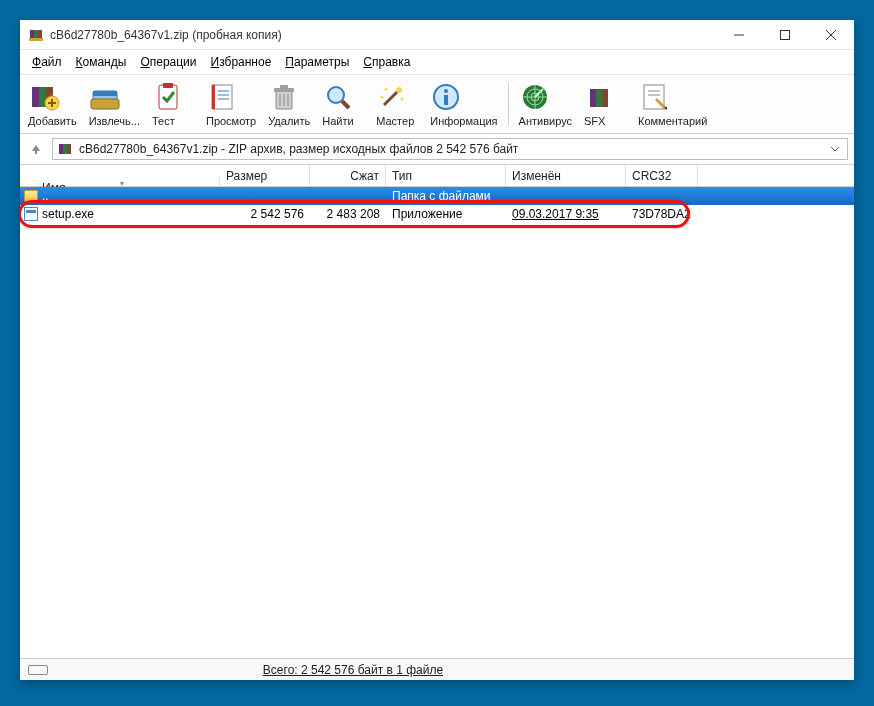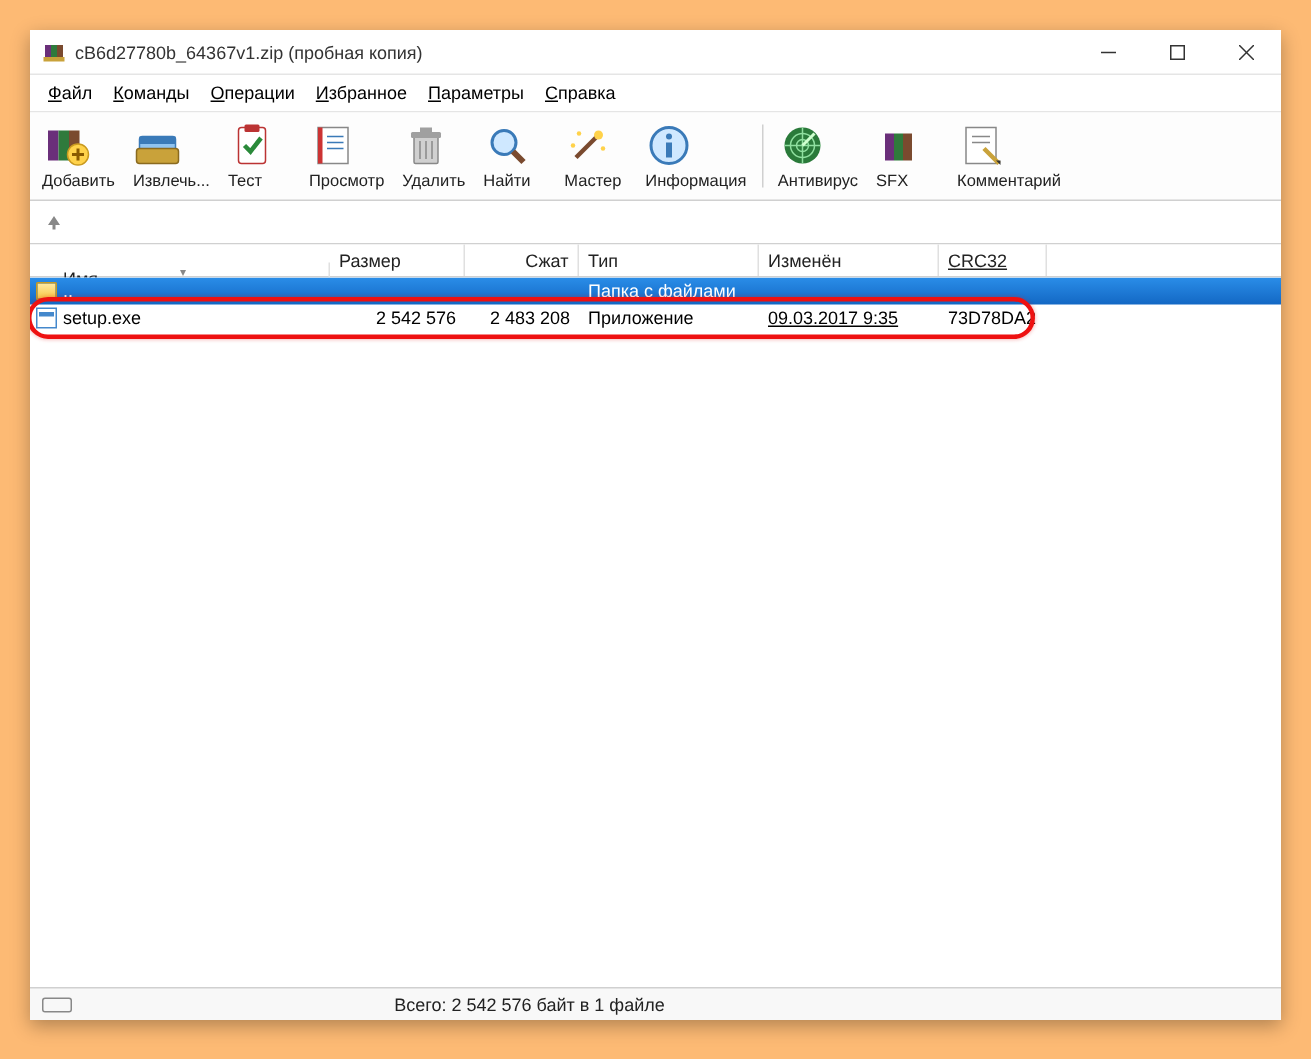--- a/index.html
+++ b/index.html
@@ -1,17 +1,17 @@
 <!DOCTYPE html>
 <html><head>
 <meta charset="utf-8">
 <style>
 * { box-sizing: border-box; margin: 0; padding: 0; }
 body { font-family: "Segoe UI", Tahoma, sans-serif; font-size: 12px; background: #fff; width: 874px; height: 706px; position: relative; }
-.outer-frame { width: 874px; height: 706px; background: #fdba74; padding: 20px; }
+.outer-frame { width: 874px; height: 706px; background: #0369a1; padding: 20px; }
 .window { width: 834px; height: 660px; background: #fff; box-shadow: 0 4px 12px rgba(0,0,0,0.3); display: flex; flex-direction: column; }
 .titlebar { background: #fff; height: 30px; display: flex; align-items: center; padding: 0 0 0 8px; border-bottom: 1px solid #e5e5e5; }
 .titlebar .app-icon { width: 16px; height: 16px; margin-right: 6px; }
 .titlebar .title { flex: 1; color: #333; font-size: 12px; }
 .win-controls { display: flex; }
 .win-btn { width: 46px; height: 30px; display: flex; align-items: center; justify-content: center; color: #333; }
 .menubar { display: flex; gap: 2px; padding: 2px 6px; background: #fff; border-bottom: 1px solid #e5e5e5; }
 .menu-item { padding: 3px 6px; cursor: default; }
 .menu-item .ul { text-decoration: underline; }
 .toolbar { display: flex; background: #fdfdfd; border-bottom: 1px solid #d0d0d0; padding: 4px 2px; gap: 0; }
@@ -26,37 +26,37 @@
 .addr-field .addr-text { flex: 1; font-size: 12px; color: #222; overflow: hidden; white-space: nowrap; }
 .addr-drop { width: 16px; display: flex; align-items: center; justify-content: center; color: #555; }
 .headers { display: flex; background: #fff; border-bottom: 1px solid #d0d0d0; height: 22px; align-items: center; }
 .header-cell { padding: 0 6px; font-size: 12px; color: #222; border-right: 1px solid #e0e0e0; height: 100%; display: flex; align-items: center; }
 .hc-name { width: 200px; padding-left: 22px; position: relative; margin-top: 24px; }
 .sort-ind { position: absolute; left: 100px; top: 2px; font-size: 8px; color: #888; }
 .hc-size { width: 90px; justify-content: flex-start; }
 .hc-packed { width: 76px; justify-content: flex-end; }
 .hc-type { width: 120px; }
 .hc-mod { width: 120px; }
-.hc-crc { width: 72px; text-decoration: underline; }
+.hc-crc { width: 72px; }
 .listing { flex: 1; background: #fff; overflow: auto; position: relative; }
 .row { display: flex; height: 18px; align-items: center; font-size: 12px; }
 .row.selected { background: linear-gradient(to bottom, #2a8de8, #1368c4); color: #fff; }
 .row .c-name { width: 200px; display: flex; align-items: center; padding-left: 4px; gap: 4px; }
 .row .c-size { width: 90px; text-align: right; padding-right: 6px; }
 .row .c-packed { width: 76px; text-align: right; padding-right: 6px; }
 .row .c-type { width: 120px; padding-left: 6px; }
 .row .c-mod { width: 120px; padding-left: 6px; text-align: left; padding-right: 10px; text-decoration: underline; }
 .row .c-crc { width: 72px; padding-left: 6px; }
 .folder-icon { width: 14px; height: 12px; background: linear-gradient(to bottom, #ffe9a2, #f7c745); border: 1px solid #c99a1f; border-radius: 1px; }
 .exe-icon { width: 14px; height: 14px; background: #fff; border: 1px solid #4488cc; position: relative; }
 .exe-icon::after { content: ""; position: absolute; top: 2px; left: 1px; width: 10px; height: 3px; background: #4488cc; }
 .highlight-box { position: absolute; border: 3px solid #e11; border-radius: 16px; pointer-events: none; box-shadow: 0 0 3px rgba(225,17,17,0.4); }
 .statusbar { height: 22px; border-top: 1px solid #d0d0d0; background: #f8f8f8; display: flex; align-items: center; font-size: 12px; color: #222; }
 .status-seg { padding: 0 10px; }
-.status-seg.total { flex: 1; text-align: center; }
+.status-seg.total { flex: 1; text-align: center; text-decoration: underline; }
 .disk-icon { width: 20px; height: 10px; border: 1px solid #888; border-radius: 2px; display: inline-block; margin-left: 8px; margin-right: 4px; }
 </style>
 </head>
 <body>
 
 <div class="outer-frame">
 <div class="window">
 
   <div class="titlebar">
     <div class="app-icon">
@@ -226,20 +226,35 @@
           <span>Комментарий</span>
         </div>
       </div>
 
   <div class="addr-row">
     <div class="up-btn">
       <svg width="12" height="12">
             <path d="M6 2 L10 8 L7 8 L7 11 L5 11 L5 8 L2 8 Z" fill="#888"></path>
           </svg>
     </div>
+    <div class="addr-field">
+      <div class="arch-icon">
+        <svg width="16" height="16" viewBox="0 0 16 16">
+          <rect x="2" y="3" width="4" height="10" fill="#6a2f7a"></rect>
+          <rect x="6" y="3" width="4" height="10" fill="#2f7a3c"></rect>
+          <rect x="10" y="3" width="4" height="10" fill="#7a4a2f"></rect>
+        </svg>
+      </div>
+      <div class="addr-text">cB6d27780b_64367v1.zip - ZIP архив, размер исходных файлов 2 542 576 байт</div>
+      <div class="addr-drop">
+        <svg width="8" height="8">
+              <path d="M0 2 L4 6 L8 2" fill="none" stroke="#555" stroke-width="1"></path>
+            </svg>
+      </div>
+    </div>
   </div>
 
   <div class="headers">
     <div class="header-cell hc-name">
       <span>Имя</span>
       <span class="sort-ind">▾</span>
     </div>
     <div class="header-cell hc-size">
           <span>Размер</span>
         </div>

